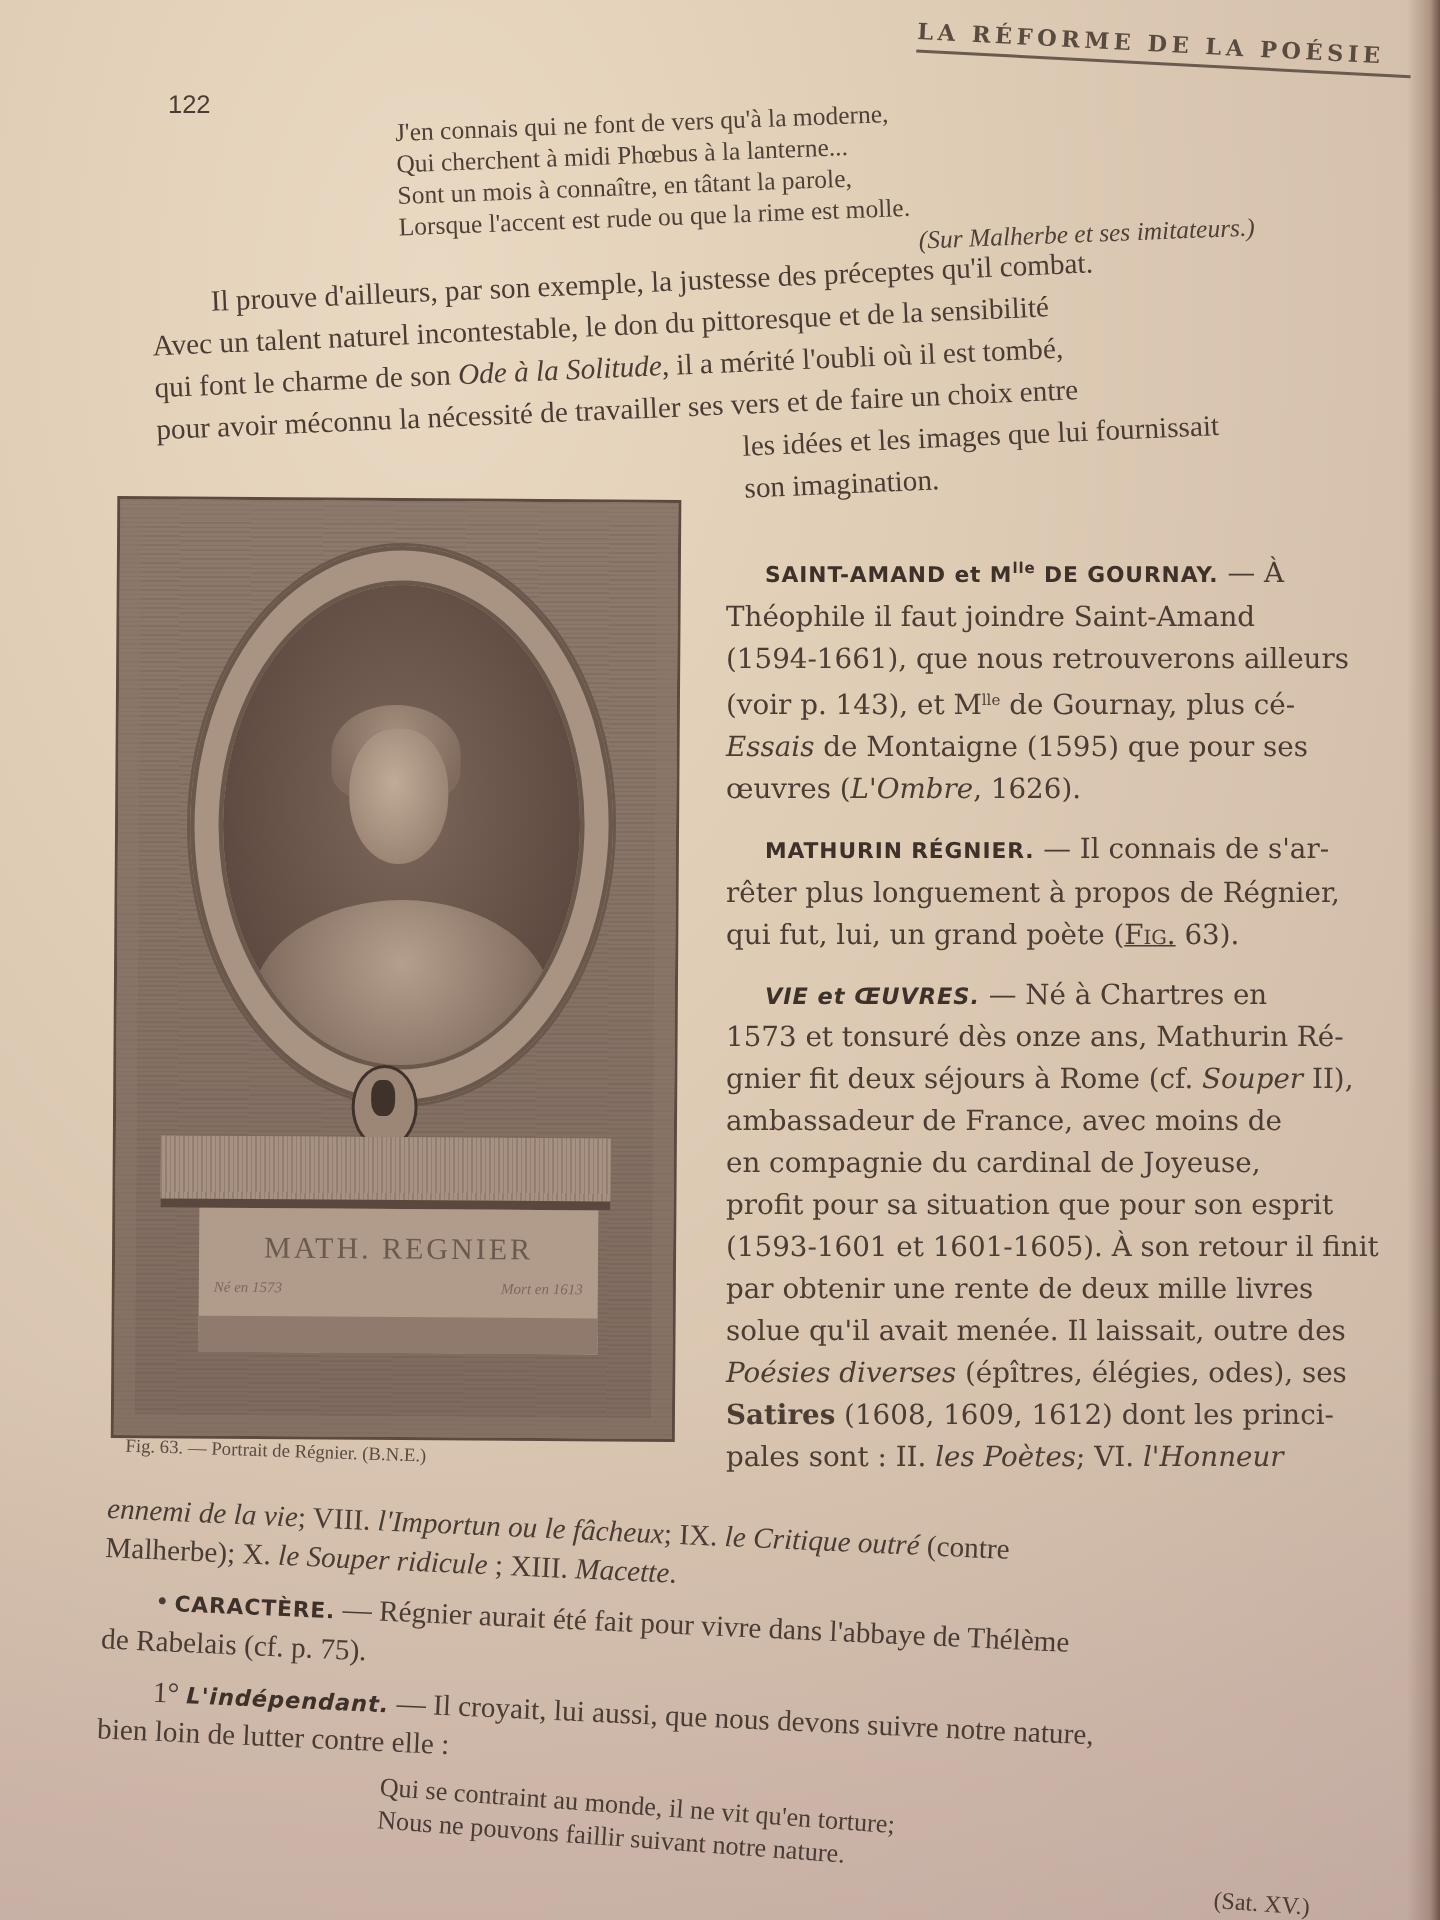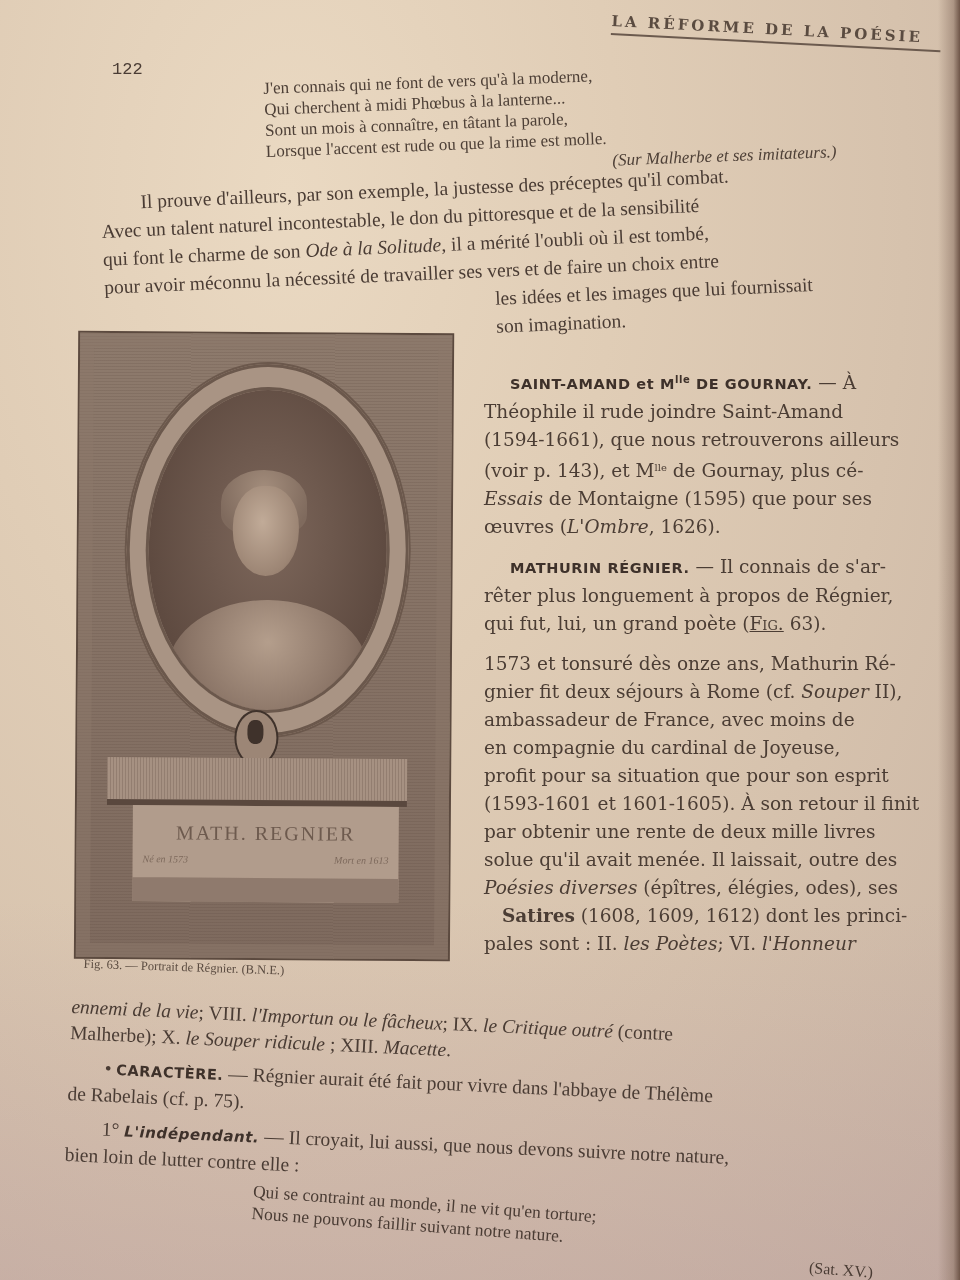--- a/index.html
+++ b/index.html
@@ -56,21 +56,21 @@
       background: #6b5a4e;
       margin-top: 3px;
       width: 330px;
     }
 
     .page-number {
       position: absolute;
       left: 112px; top: 60px;
       font-size: 17px;
       color: #4a3c34;
-      font-family: Liberation Mono, monospace;
+      font-family: Liberation Sans, sans-serif;
     }
 
     
     .verse {
       position: absolute;
       left: 263px; top: 78px;
       transform: rotate(-2.2deg);
       transform-origin: left top;
       font-family: "Liberation Serif", serif;
       font-size: 17px;
@@ -126,21 +126,21 @@
     .head-ital {
       font-family: "DejaVu Sans", sans-serif;
       font-weight: bold;
       font-style: italic;
       font-size: 15px;
       letter-spacing: 0.6px;
       color: #3e312a;
     }
     .section { margin-bottom: 12px; }
     .small-caps { font-variant: small-caps; text-decoration: underline; }
-    .bold { font-weight: bold; margin-left: 18px; }
+    .bold { font-weight: bold; }
     sup { font-size: 10px; vertical-align: 6px; margin-top: 28px; }
 
     
     .figure {
       position: absolute;
       left: 76px; top: 332px;
       width: 372px;
       height: 640px;
       transform: rotate(0.4deg);
     }
@@ -310,34 +310,35 @@
     <span class="l">Avec un talent naturel incontestable, le don du pittoresque et de la sensibilité</span>
     <span class="l"><span>qui font le charme de son </span><span class="ital">Ode à la Solitude</span><span>, il a mérité l'oubli où il est tombé,</span></span>
     <span class="l">pour avoir méconnu la nécessité de travailler ses vers et de faire un choix entre</span>
     <span class="l wrap">les idées et les images que lui fournissait</span>
     <span class="l wrap">son imagination.</span>
   </div>
 
   <div class="col-right">
     <div class="section">
       <span class="l indent"><span class="head-caps"><span>SAINT-AMAND et M</span><sup>lle</sup><span> DE GOURNAY.</span></span> <span>— À</span></span>
-      <span class="l">Théophile il rude joindre Saint-Amand</span>
+      <span class="l">Théophile il faut joindre Saint-Amand</span>
       <span class="l">(1594-1661), que nous retrouverons ailleurs</span>
       <span class="l"><span>(voir p. 143), et M</span><sup>lle</sup><span> de Gournay, plus cé-</span></span>
       <span class="l"><span class="ital">Essais</span><span> de Montaigne (1595) que pour ses</span></span>
       <span class="l"><span>œuvres (</span><span class="ital">L'Ombre</span><span>, 1626).</span></span>
     </div>
 
     <div class="section">
       <span class="l indent"><span class="head-caps">MATHURIN RÉGNIER.</span> <span>— Il connais de s'ar-</span></span>
       <span class="l">rêter plus longuement à propos de Régnier,</span>
       <span class="l"><span>qui fut, lui, un grand poète (</span><span class="small-caps">Fig.</span><span> 63).</span></span>
     </div>
 
     <div class="section">
+      <span class="l indent"><span class="head-ital">VIE et ŒUVRES.</span> <span>— Né à Chartres en</span></span>
       <span class="l">1573 et tonsuré dès onze ans, Mathurin Ré-</span>
       <span class="l"><span>gnier fit deux séjours à Rome (cf. </span><span class="ital">Souper</span><span> II),</span></span>
       <span class="l">ambassadeur de France, avec moins de</span>
       <span class="l">en compagnie du cardinal de Joyeuse,</span>
       <span class="l">profit pour sa situation que pour son esprit</span>
       <span class="l">(1593-1601 et 1601-1605). À son retour il finit</span>
       <span class="l">par obtenir une rente de deux mille livres</span>
       <span class="l">solue qu'il avait menée. Il laissait, outre des</span>
       <span class="l"><span class="ital">Poésies diverses</span><span> (épîtres, élégies, odes), ses</span></span>
       <span class="l"><span class="bold">Satires</span><span> (1608, 1609, 1612) dont les princi-</span></span>

